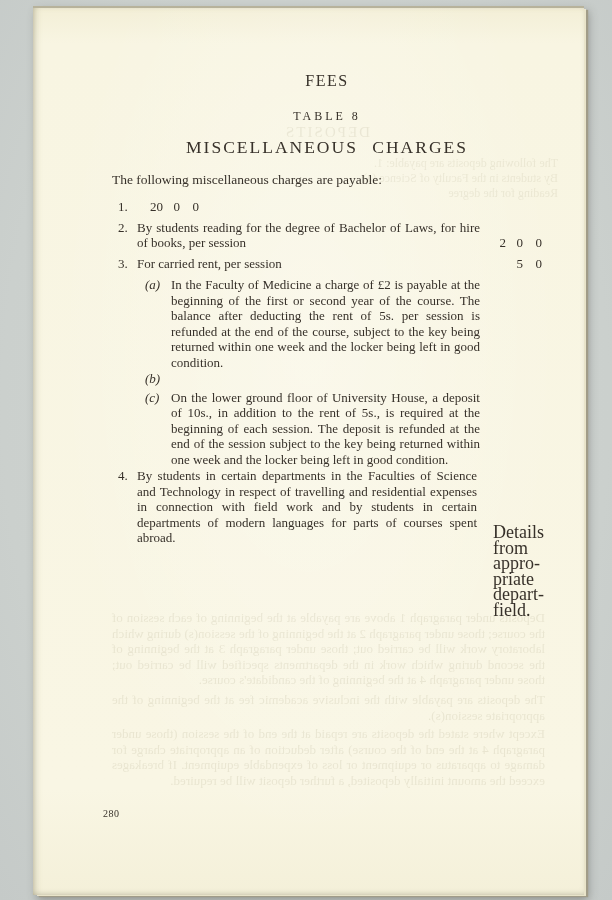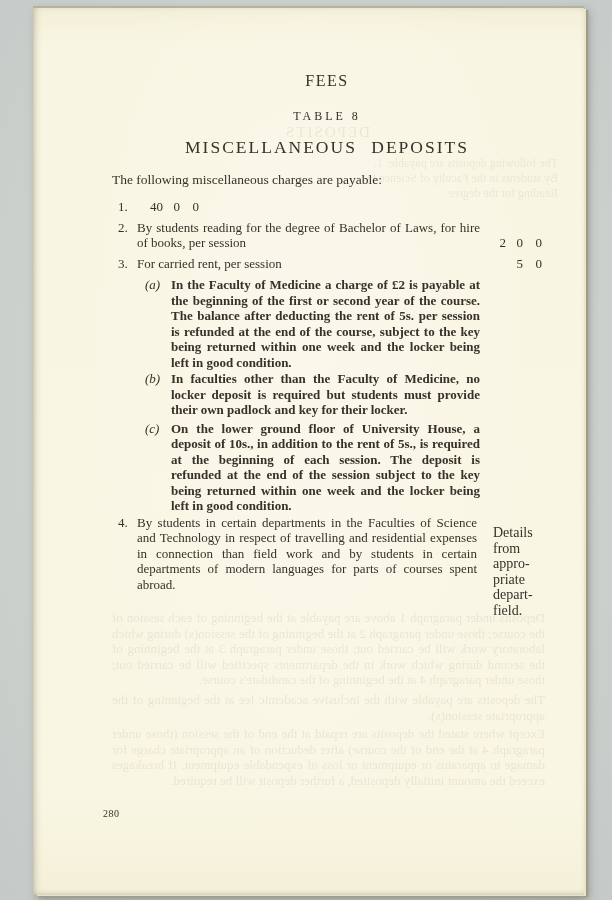--- a/index.html
+++ b/index.html
@@ -34,22 +34,22 @@
   .item .num{width:19px;flex:none;align-self:flex-start;}
   .item .itext{width:343px;flex:none;text-align:justify;}
   .item.item4 .itext{width:340px;}
   .amt{flex:none;text-align:right;white-space:nowrap;}
   .amt.l{width:26px;}
   .amt.s{width:17px;}
   .amt.d{width:19px;}
   .mb5{margin-bottom:5px;} .mb6{margin-bottom:6px;} .mb3{margin-bottom:3px;} .mb1{margin-bottom:1px;}
   .sub{display:flex;align-items:flex-start;margin-left:27px;}
   .sub .slabel{width:26px;flex:none;font-style:italic;}
-  .sub .stext{width:309px;flex:none;text-align:justify;font-weight:bold;}
-  .side-note{position:absolute;left:460px;top:517px;width:60px;font-size:14px;line-height:15.6px;}
+  .sub .stext{width:309px;flex:none;text-align:justify;}
+  .side-note{position:absolute;left:460px;top:517px;width:60px;font-size:18px;line-height:15.6px;}
   .page-number{position:absolute;left:70px;top:800px;font-size:10px;letter-spacing:0.5px;}
   
   .bleed{position:absolute;inset:0;pointer-events:none;color:#8d8560;}
   .bleed > div{transform:scaleX(-1);}
   .bleed-heading{position:absolute;left:64px;top:116px;width:460px;text-align:center;
     font-size:15px;letter-spacing:2px;opacity:0.13;}
   .bleed-fragments{position:absolute;left:330px;top:148px;width:195px;
     font-size:12px;line-height:15px;opacity:0.12;}
   .bleed-para{position:absolute;left:79px;width:433px;font-size:13px;line-height:15.5px;
     text-align:justify;opacity:0.14;}
@@ -64,30 +64,30 @@
     <div class="bleed-heading">DEPOSITS</div>
     <div class="bleed-fragments">The following deposits are payable: 1. By students in the Faculty of Science (a) Reading for the degree</div>
     <div class="bleed-para bp1">Deposits under paragraph 1 above are payable at the beginning of each session of the course; those under paragraph 2 at the beginning of the session(s) during which laboratory work will be carried out; those under paragraph 3 at the beginning of the second during which work in the departments specified will be carried out; those under paragraph 4 at the beginning of the candidate's course.</div>
     <div class="bleed-para bp2">The deposits are payable with the inclusive academic fee at the beginning of the appropriate session(s).</div>
     <div class="bleed-para bp3">Except where stated the deposits are repaid at the end of the session (those under paragraph 4 at the end of the course) after deduction of an appropriate charge for damage to apparatus or equipment or loss of expendable equipment. If breakages exceed the amount initially deposited, a further deposit will be required.</div>
   </div>
 
   <div class="headers">
     <div class="running-header">FEES</div>
     <div class="table-label">TABLE 8</div>
-    <div class="page-title">MISCELLANEOUS DEPOSITS</div>
+    <div class="page-title">MISCELLANEOUS CHARGES</div>
   </div>
 
   <div class="intro">The following miscellaneous charges are payable:</div>
 
   <div class="content">
 
     <div class="item mb5">
       <span class="num">1.</span>
-      <span class="amt l">40</span>
+      <span class="amt l">20</span>
       <span class="amt s">0</span>
       <span class="amt d">0</span>
     </div>
 
     <div class="item mb5">
       <span class="num">2.</span>
       <span class="itext">By students reading for the degree of Bachelor of Laws, for hire of books, per session</span>
       <span class="amt l">2</span>
       <span class="amt s">0</span>
       <span class="amt d">0</span>
@@ -101,31 +101,30 @@
       <span class="amt d">0</span>
     </div>
 
     <div class="sub mb1">
       <span class="slabel">(a)</span>
       <span class="stext">In the Faculty of Medicine a charge of £2 is payable at the beginning of the first or second year of the course. The balance after deducting the rent of 5s. per session is refunded at the end of the course, subject to the key being returned within one week and the locker being left in good condition.</span>
     </div>
 
     <div class="sub mb3">
       <span class="slabel">(b)</span>
-      <span class="stext">In faculties other than the Faculty of Medicine, no locker deposit is required but students must provide their own padlock and key for their locker.</span>
     </div>
 
     <div class="sub mb1">
       <span class="slabel">(c)</span>
       <span class="stext">On the lower ground floor of University House, a deposit of 10s., in addition to the rent of 5s., is required at the beginning of each session. The deposit is refunded at the end of the session subject to the key being returned within one week and the locker being left in good condition.</span>
     </div>
 
     <div class="item item4">
       <span class="num">4.</span>
-      <span class="itext">By students in certain departments in the Faculties of Science and Technology in respect of travelling and residential expenses in connection than field work and by students in certain departments of modern languages for parts of courses spent abroad.</span>
+      <span class="itext">By students in certain departments in the Faculties of Science and Technology in respect of travelling and residential expenses in connection with field work and by students in certain departments of modern languages for parts of courses spent abroad.</span>
     </div>
 
   </div>
 
   <div class="side-note">
     <div>Details</div>
     <div>from</div>
     <div>appro-</div>
     <div>priate</div>
     <div>depart-</div>

